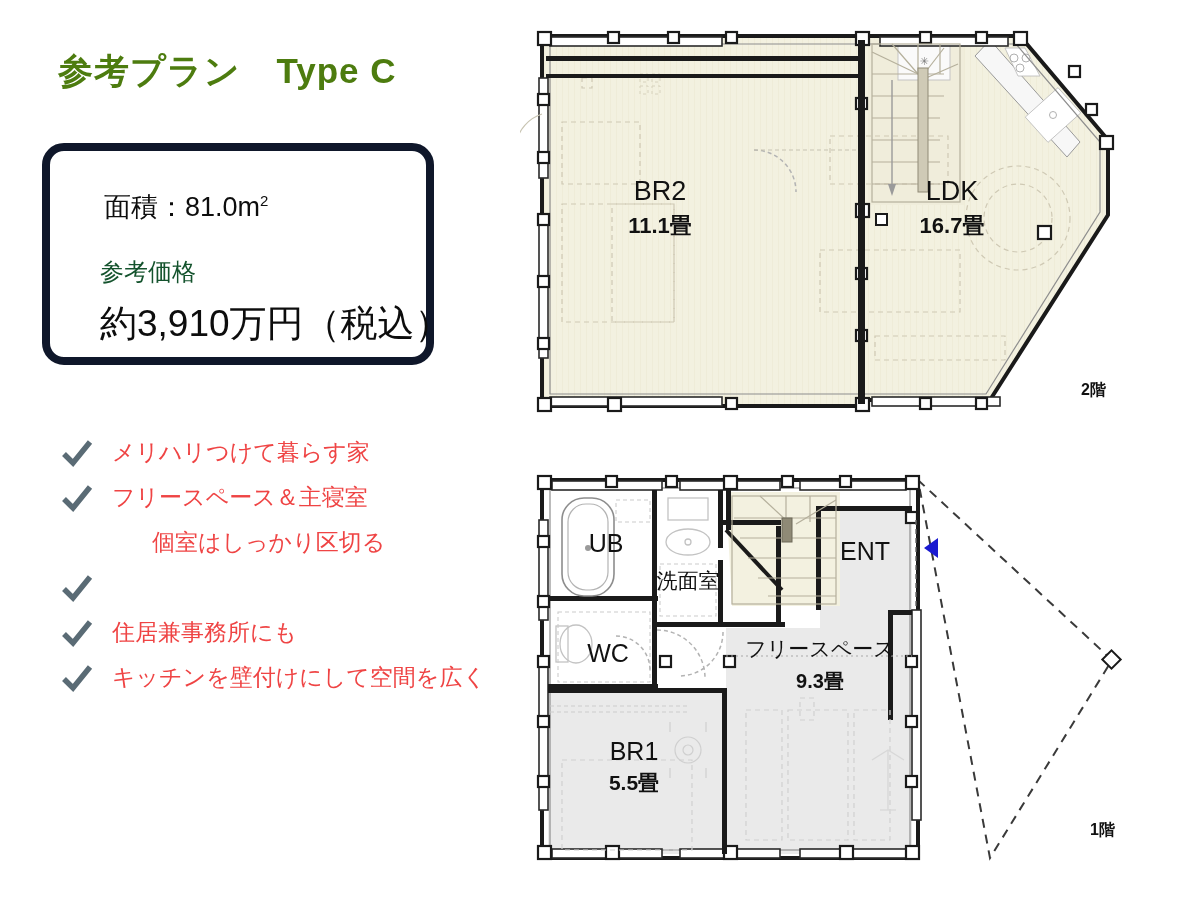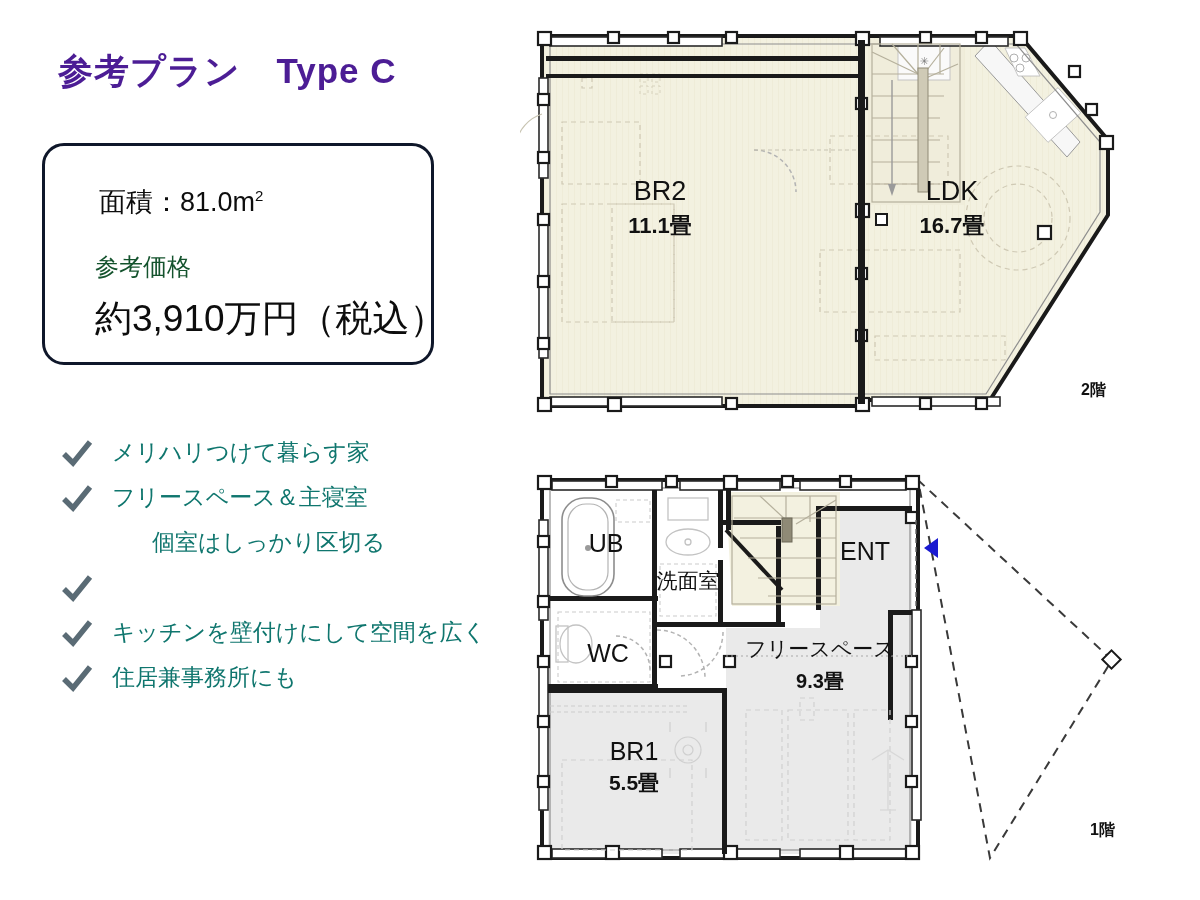--- a/index.html
+++ b/index.html
@@ -9,26 +9,26 @@
     color:#111;overflow:hidden;position:relative;
   }
   .page{position:relative;width:1200px;height:900px;}
 
   
   .left{position:absolute;left:0;top:0;width:520px;height:900px;}
 
   .title{
     position:absolute;left:58px;top:48px;
     font-size:35px;font-weight:bold;letter-spacing:1px;
-    white-space:pre;color:#4c1d95;
+    white-space:pre;color:#4d7c0f;
   }
 
   .infobox{
     position:absolute;left:42px;top:143px;width:392px;height:222px;
-    border:3px solid #0f172a;border-radius:22px;background:#fff;
+    border:8px solid #0f172a;border-radius:22px;background:#fff;
     box-sizing:border-box;
   }
   .area-line{
     position:absolute;left:54px;top:38px;
     font-size:27px;font-weight:500;white-space:pre;color:#0d0d0d;
   }
   .area-line sup{font-size:15px;vertical-align:super;}
   .price-label{
     position:absolute;left:50px;top:105px;
     font-size:24px;white-space:pre;color:#14532d;
@@ -40,21 +40,21 @@
 
   
   .bullets{position:absolute;left:52px;top:434px;width:470px;}
   .brow{position:relative;height:45px;}
   .brow.cont{height:45px;text-align:right;}
   .chk{
     position:absolute;left:8px;top:3px;width:34px;height:34px;
   }
   .btext{
     position:absolute;left:60px;top:0;
-    font-size:23px;line-height:36px;white-space:pre;color:#0f766e;
+    font-size:23px;line-height:36px;white-space:pre;color:#ef4444;
   }
   .btext.indent{left:100px;}
 
   
   .plan2{position:absolute;left:520px;top:18px;}
   .plan1{position:absolute;left:520px;top:460px;}
   .floor-tag{
     position:absolute;font-size:16px;font-weight:bold;color:#111;white-space:pre;
   }
   #tag2{left:1081px;top:380px;}
@@ -98,28 +98,28 @@
       <div class="brow">
         <svg class="chk" viewBox="0 0 34 34">
           <path d="M4 17 L13 26 L30 5" fill="none" stroke="#5a6b75" stroke-width="5.5" stroke-linecap="butt" stroke-linejoin="miter"></path>
         </svg>
       </div>
 
       <div class="brow">
         <svg class="chk" viewBox="0 0 34 34">
           <path d="M4 17 L13 26 L30 5" fill="none" stroke="#5a6b75" stroke-width="5.5" stroke-linecap="butt" stroke-linejoin="miter"></path>
         </svg>
-        <div class="btext">キッチンを壁付けにして空間を広く</div>
+        <div class="btext">住居兼事務所にも</div>
       </div>
 
       <div class="brow">
         <svg class="chk" viewBox="0 0 34 34">
           <path d="M4 17 L13 26 L30 5" fill="none" stroke="#5a6b75" stroke-width="5.5" stroke-linecap="butt" stroke-linejoin="miter"></path>
         </svg>
-        <div class="btext">住居兼事務所にも</div>
+        <div class="btext">キッチンを壁付けにして空間を広く</div>
       </div>
 
     </div>
   </div>
 
   <svg class="plan2" width="600" height="400" viewBox="0 0 600 400">
     <defs>
       <pattern id="grain2" width="6" height="6" patternUnits="userSpaceOnUse">
         <rect width="6" height="6" fill="#f3f1e0"></rect>
         <rect width="1" height="6" fill="#efecd8"></rect>

